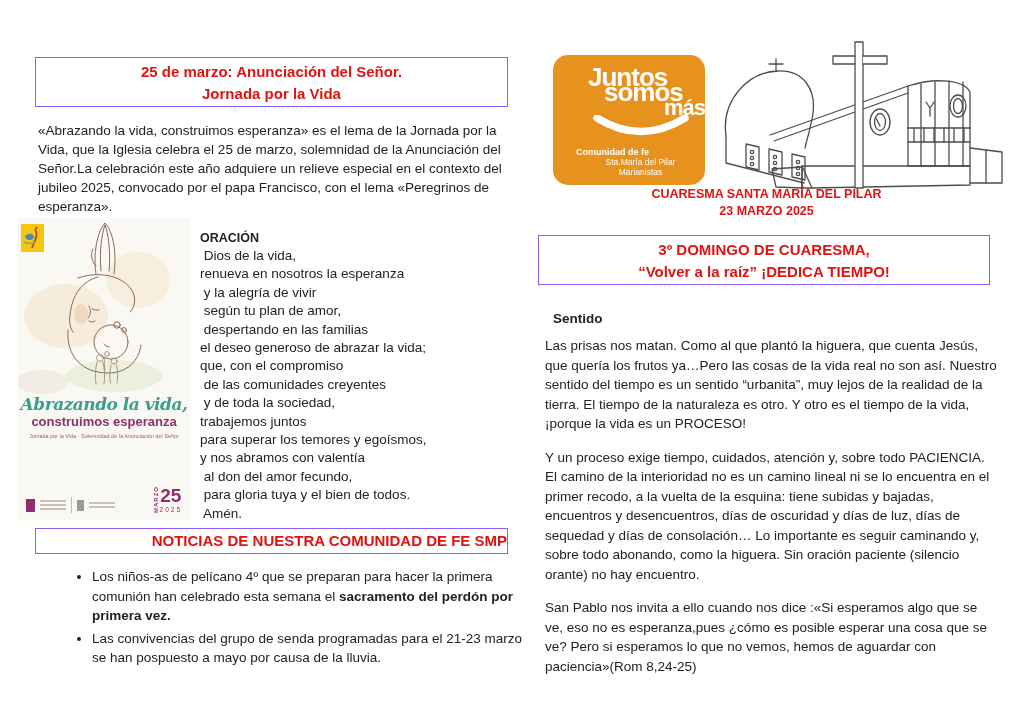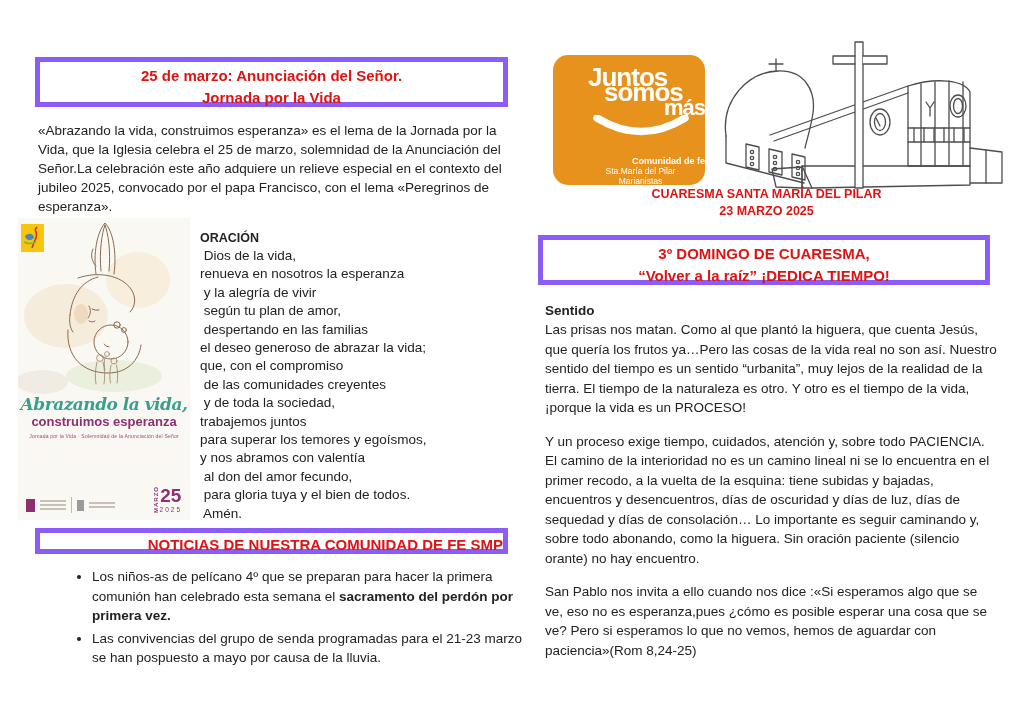--- a/index.html
+++ b/index.html
@@ -1,21 +1,21 @@
 <!DOCTYPE html>
 <html><head>
 <meta charset="utf-8">
 <style>
   html,body{margin:0;padding:0;background:#ffffff;}
   .page{
     position:relative; width:1024px; height:724px; background:#fff;
     font-family:"Liberation Sans", sans-serif; color:#222; overflow:hidden;
   }
   .rbox{
-    position:absolute; border:5px solid #8b5cf6; box-sizing:border-box;
+    position:absolute; border:1px solid #8b5cf6; box-sizing:border-box;
     text-align:center; color:#e01312; font-weight:bold; background:#fff;
   }
   
   .title-box-left{ left:35px; top:57px; width:473px; height:50px; font-size:15px; line-height:22px; padding-top:3px; }
   .intro{ position:absolute; left:38px; top:121px; width:470px; font-size:13.5px; line-height:19px; margin:0; }
   .poster{
     position:absolute; left:18px; top:218px; width:172px; height:302px;
     background:#faf8f2; overflow:hidden;
   }
   .poster-art{ position:absolute; left:0; top:0; }
@@ -50,31 +50,31 @@
   .news-list li{ margin-bottom:3px; }
   
   .logo{
     position:absolute; left:553px; top:55px; width:129px; height:130px;
     background:#e8921e; border-radius:15px; color:#fff; overflow:hidden;padding-left:23px;
   }
   .logo .l1{ font-size:26px; font-weight:bold; line-height:24px; margin:10px 0 0 12px; letter-spacing:-1px; }
   .logo .l2{ font-size:26px; font-weight:bold; line-height:22px; margin:-8px 0 0 28px; letter-spacing:-1px; }
   .logo .l3{ font-size:22px; font-weight:bold; line-height:18px; text-align:right; margin:-4px 0 0 8px; letter-spacing:-1px; }
   .logo-smile{ display:block; margin:-2px auto 0 auto; }
-  .logo .lsub1{ font-size:9px; font-weight:bold; text-align:right; margin-top:17px; }
+  .logo .lsub1{ font-size:9px; font-weight:bold; text-align:left; margin-top:8px; }
   .logo .lsub2{ font-size:8.5px; text-align:center; }
   .logo .lsub3{ font-size:8.5px; text-align:center; }
   .church{ position:absolute; left:712px; top:36px; }
   .parish{
     position:absolute; left:540px; top:186px; width:453px; text-align:center;
     color:#e01312; font-weight:bold; font-size:12.5px; line-height:17px;
   }
   .title-box-right{ left:538px; top:235px; width:452px; height:50px; font-size:15px; line-height:22px; padding-top:3px; }
   .right-text{ position:absolute; left:545px; top:301px; width:452px; font-size:13.5px; line-height:19.5px; }
-  .right-text h4{ margin:0; font-size:13.5px; line-height:19px; }
+  .right-text h4{ margin:8px; font-size:13.5px; line-height:19px; }
   .right-text p{ margin:0 0 14px 0; }
   svg{ display:block; }
 </style>
 </head>
 <body>
 
 <div class="page">
 
   <div class="rbox title-box-left">
     <div>25 de marzo: Anunciación del Señor.</div>

